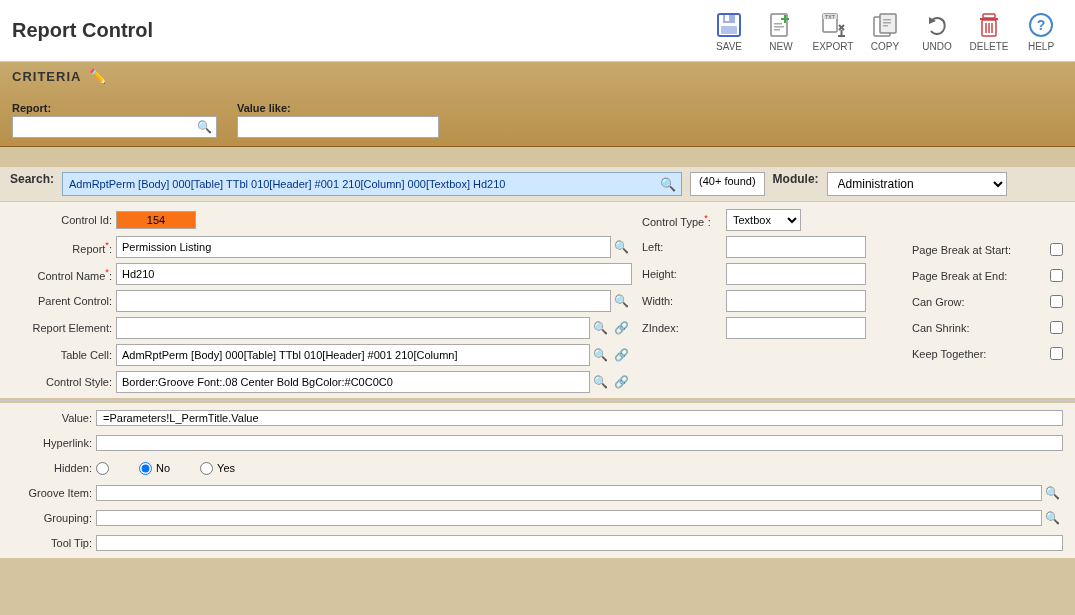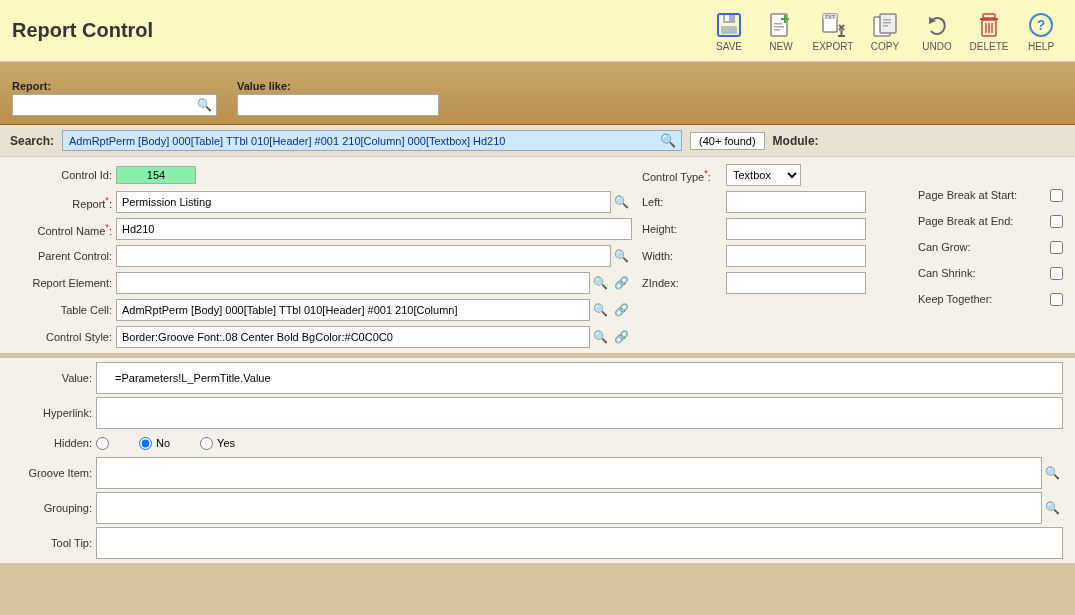--- a/index.html
+++ b/index.html
@@ -1,19 +1,19 @@
 <!DOCTYPE html>
 <html><head>
   <meta charset="utf-8">
   <style>
     * { box-sizing: border-box; margin: 0; padding: 0; }
     body { font-family: Arial, sans-serif; font-size: 12px; background: #d4c5a0; width: 1075px; height: 615px; overflow: hidden; }
 
     
-    .header { background: #fef9c3; padding: 24px 12px; display: flex; align-items: center; justify-content: space-between; border-bottom: 1px solid #ccc; height: 62px; }
+    .header { background: #ffffff; padding: 24px 12px; display: flex; align-items: center; justify-content: space-between; border-bottom: 1px solid #ccc; height: 62px; }
     .header-title { font-size: 20px; font-weight: bold; color: #333; }
     .toolbar { display: flex; align-items: center; gap: 8px; }
     .toolbar-btn { display: flex; flex-direction: column; align-items: center; cursor: pointer; background: none; border: none; font-size: 10px; color: #555; width: 44px; }
     .toolbar-icon { width: 32px; height: 32px; display: flex; align-items: center; justify-content: center; font-size: 20px; }
     .toolbar-btn.save .toolbar-icon { color: #4466cc; }
     .toolbar-btn.new .toolbar-icon { color: #44aa44; }
     .toolbar-btn.export .toolbar-icon { color: #666; }
     .toolbar-btn.copy .toolbar-icon { color: #666; }
     .toolbar-btn.undo .toolbar-icon { color: #666; }
     .toolbar-btn.delete .toolbar-icon { color: #cc4444; }
@@ -26,53 +26,53 @@
     .eraser-icon { font-size: 14px; cursor: pointer; color: #555; }
     .criteria-fields { display: flex; gap: 20px; align-items: flex-end; }
     .criteria-field { display: flex; flex-direction: column; gap: 2px; }
     .criteria-field label { font-size: 11px; color: #222; font-weight: bold; margin-top: 12px; }
     .criteria-input-wrap { display: flex; align-items: center; border: 1px solid #aaa; background: white; }
     .criteria-input { border: none; outline: none; padding: 3px 6px; font-size: 12px; width: 180px; background: transparent; }
     .criteria-input.wide { width: 200px; }
     .search-icon-btn { background: none; border: none; cursor: pointer; padding: 2px 4px; font-size: 12px; color: #666; }
 
     
-    .search-bar { background: #e8e0d0; padding: 5px 10px; display: flex; align-items: center; gap: 8px; border-bottom: 1px solid #ccc; }
+    .search-bar { background: #e8e0d0; padding: 5px 10px; display: flex; gap: 8px; border-bottom: 1px solid #ccc; margin-top: 20px; }
     .search-label { font-weight: bold; font-size: 12px; color: #333; }
     .search-input-wrap { display: flex; align-items: center; background: #d0e8ff; border: 1px solid #88aacc; flex: 1; max-width: 620px; }
     .search-input { border: none; outline: none; padding: 3px 6px; font-size: 11px; background: transparent; flex: 1; color: #003388; }
     .search-go-btn { background: none; border: none; cursor: pointer; padding: 2px 4px; color: #666; font-size: 13px; }
     .found-badge { background: white; border: 1px solid #aaa; padding: 2px 8px; font-size: 11px; cursor: pointer; white-space: nowrap; }
     .module-label { font-weight: bold; font-size: 12px; color: #333; }
     .module-select { border: 1px solid #aaa; padding: 3px 6px; font-size: 12px; background: white; min-width: 180px; }
     .form-row { display: flex; align-items: center; gap: 4px; min-height: 24px; }
     .form-label { font-size: 11px; color: #333; width: 100px; text-align: right; flex-shrink: 0; }
     .form-label sup { color: red; }
     .form-input { border: 1px solid #aaa; background: white; padding: 2px 5px; font-size: 11px; flex: 1; outline: none; height: 22px; }
     .form-input-wrap { display: flex; align-items: center; flex: 1; }
     .form-input-wrap .form-input { flex: 1; }
     .icon-btn { background: none; border: none; cursor: pointer; padding: 1px 3px; font-size: 12px; color: #666; }
-    .control-id-input { width: 80px; background: #86efac; border: 1px solid #aaa; padding: 2px 5px; font-size: 11px; text-align: center; }
+    .control-id-input { width: 80px; background: #f97316; border: 1px solid #aaa; padding: 2px 5px; font-size: 11px; text-align: center; }
     
     
     .right-form-label { font-size: 11px; color: #333; width: 80px; flex-shrink: 0; }
     .right-input { border: 1px solid #aaa; background: white; padding: 2px 5px; font-size: 11px; flex: 1; outline: none; height: 22px; max-width: 140px; }
     .control-type-select { border: 1px solid #aaa; background: white; padding: 2px; font-size: 11px; height: 22px; }
 
     
     .checkbox-section { display: flex; flex-direction: column; gap: 4px; padding-left: 20px; }
-    .checkbox-row { display: flex; align-items: flex-start; gap: 2px; min-height: 22px; }
+    .checkbox-row { display: flex; align-items: flex-end; gap: 8px; min-height: 22px; }
     .checkbox-label { font-size: 11px; color: #333; width: 130px; }
     .form-checkbox { cursor: pointer; }
 
     
     .bottom-area { padding: 4px 12px; background: #f5f0e8; display: flex; flex-direction: column; gap: 3px; }
     .bottom-row { display: flex; align-items: center; gap: 4px; min-height: 22px; }
     .bottom-label { font-size: 11px; color: #333; width: 80px; text-align: right; flex-shrink: 0; }
-    .bottom-input { border: 1px solid #aaa; background: white; padding: 2px 18px; font-size: 11px; flex: 1; outline: none; height: 32px; }
+    .bottom-input { border: 1px solid #aaa; background: white; padding: 2px 6px; font-size: 11px; flex: 1; outline: none; height: 16px; }
     .hidden-radio-group { display: flex; align-items: center; gap: 30px; flex: 1; }
     .radio-option { display: flex; align-items: center; gap: 4px; }
     .radio-option label { font-size: 11px; }
     .bottom-input-wrap { display: flex; align-items: center; flex: 1; }
     .bottom-input-wrap .bottom-input { flex: 1; }
   </style>
 </head>
 <body>
 
 <div class="header">
@@ -156,20 +156,24 @@
           <circle cx="14" cy="14" r="11" stroke="#4488cc" stroke-width="2" fill="none"></circle>
           <text x="14" y="19" text-anchor="middle" font-size="14" font-weight="bold" fill="#4488cc">?</text>
         </svg>
       </div>
       <span>HELP</span>
     </button>
   </div>
 </div>
 
 <div class="criteria-bar">
+  <div class="criteria-header">
+    <span class="criteria-label">CRITERIA</span>
+    <span class="eraser-icon">✏️</span>
+  </div>
   <div class="criteria-fields">
     <div class="criteria-field">
       <label>Report:</label>
       <div class="criteria-input-wrap">
         <input class="criteria-input" type="text" value="" style="">
         <button class="search-icon-btn">🔍</button>
       </div>
     </div>
     <div class="criteria-field">
       <label>Value like:</label>
@@ -181,20 +185,27 @@
 </div>
 
 <div class="search-bar">
   <span class="search-label">Search:</span>
   <div class="search-input-wrap">
     <input class="search-input" type="text" value="AdmRptPerm [Body] 000[Table] TTbl 010[Header] #001 210[Column] 000[Textbox] Hd210" style="">
     <button class="search-go-btn">🔍</button>
   </div>
   <div class="found-badge">(40+ found)</div>
   <span class="module-label">Module:</span>
+  <select class="module-select">
+    <option>Administration</option>
+    <option>Core</option>
+    <option>Finance</option>
+    <option>HR</option>
+    <option>Sales</option>
+  </select>
 </div>
 
 <div style="background:#f5f0e8; padding: 6px 12px 4px 12px; display:grid; grid-template-columns: 620px 1fr; gap:0;">
 
   <div style="display:flex; flex-direction:column; gap:3px;">
 
     <div class="form-row">
       <span class="form-label">Control Id:</span>
       <input class="control-id-input" type="text" readonly="" value="154" style="">
     </div>

